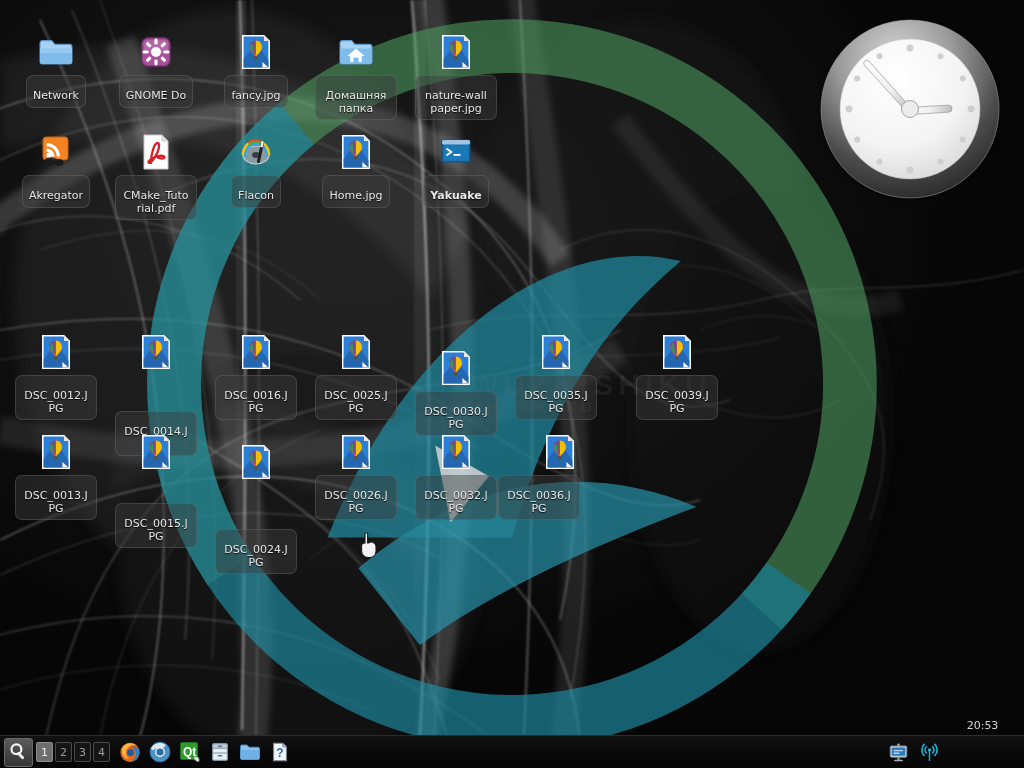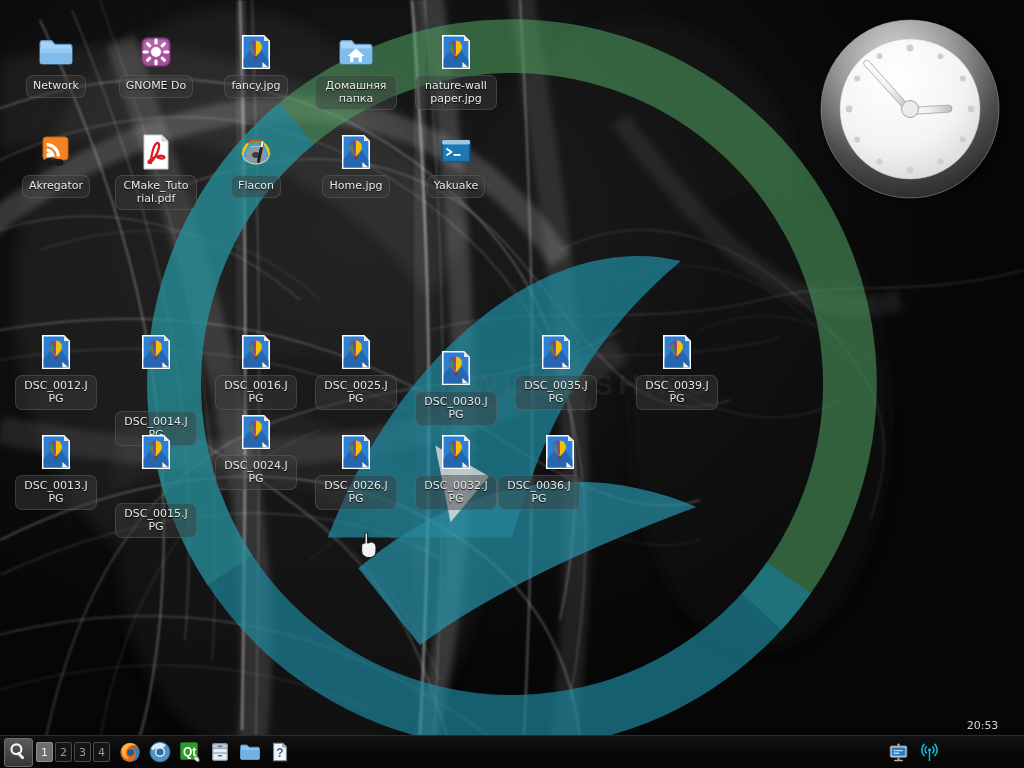--- a/index.html
+++ b/index.html
@@ -36,21 +36,21 @@
     display:flex; flex-direction:column; align-items:center;
     cursor:default;
   }
   .dicon .glyph {
     width:40px; height:40px; display:flex; align-items:center; justify-content:center;
     margin-bottom:3px;
   }
   .dicon .lbl {
     display:block; max-width:82px;
     font-size:11px; line-height:12.5px; color:#e8e8e8;
-    text-align:center; padding:4px 6px 4px 6px;
+    text-align:center; padding:14px 6px 4px 6px;
     background:rgba(60,60,60,.46);
     border:1px solid rgba(130,130,130,.30);
     border-radius:7px;
     text-shadow:0 1px 1px rgba(0,0,0,.9);
     word-break:break-all;
   }
 
   
   .ic { width:38px; height:38px; display:block; }
 
@@ -332,21 +332,21 @@
         <path d="M18.6 7.5 C16 7.5 13.6 9 12.7 11.6 C13.4 15.2 16 18.5 18.6 21.4 Z" fill="#7b3fa0"></path>
         <path d="M15.2 9 C16.6 12.8 17 17.8 17 21.6 L18.6 23.6 C16 20.6 13.2 17.5 12.4 14.2 Z" fill="#2fa04a" opacity=".85"></path>
         <rect x="17.3" y="23.2" width="2.6" height="3.2" fill="#6a4a2a"></rect>
       </g>
       <path d="M27 2 L33 8 H27 Z" fill="#e6e6e6"></path>
       <path d="M25.4 29 L31.4 34.4 H25.4 Z" fill="#f2f2f2"></path>
     </svg>
         </div>
         <span class="lbl">Home.jpg</span>
       </div>
-      <div class="dicon" style="left: 410px; top: 132px;">
+      <div class="dicon" style="left: 410px; top: 132px; font-weight: bold;">
         <div class="glyph">
           <svg class="ic" viewBox="0 0 38 38">
       <rect x="5" y="7" width="28" height="22" rx="1.6" fill="#1b6fa8" stroke="#0f4e78" stroke-width="1.2"></rect>
       <rect x="5" y="7" width="28" height="4.4" rx="1.6" fill="#9fc5e0"></rect>
       <rect x="6.6" y="12.6" width="24.8" height="14.8" fill="#1a79b8"></rect>
       <path d="M10 16 L14.5 19 L10 22" fill="none" stroke="#ffffff" stroke-width="1.8" stroke-linecap="round" stroke-linejoin="round"></path>
       <rect x="16.5" y="21" width="7" height="1.8" fill="#ffffff"></rect>
     </svg>
         </div>
         <span class="lbl">Yakuake</span>
@@ -515,21 +515,21 @@
         <path d="M18.6 7.5 C16 7.5 13.6 9 12.7 11.6 C13.4 15.2 16 18.5 18.6 21.4 Z" fill="#7b3fa0"></path>
         <path d="M15.2 9 C16.6 12.8 17 17.8 17 21.6 L18.6 23.6 C16 20.6 13.2 17.5 12.4 14.2 Z" fill="#2fa04a" opacity=".85"></path>
         <rect x="17.3" y="23.2" width="2.6" height="3.2" fill="#6a4a2a"></rect>
       </g>
       <path d="M27 2 L33 8 H27 Z" fill="#e6e6e6"></path>
       <path d="M25.4 29 L31.4 34.4 H25.4 Z" fill="#f2f2f2"></path>
     </svg>
         </div>
         <span class="lbl">DSC_0015.JPG</span>
       </div>
-      <div class="dicon" style="left: 210px; top: 412px;">
+      <div class="dicon" style="left: 210px; top: 442px; gap: 44px;">
         <div class="glyph">
           <svg class="ic" viewBox="0 0 38 38">
       <path d="M5 2 H27 L33 8 V36 H5 Z" fill="#ffffff"></path>
       <path d="M6.6 3.6 H26.4 L31.4 8.6 V34.4 H6.6 Z" fill="#2b7fd4"></path>
       <path d="M6.6 26 L13 18 L18 24 L23 15 L31.4 27.5 V34.4 H6.6 Z" fill="#2566b0"></path>
       <g>
         <path d="M18.6 7.5 C22.4 7.5 25 10.4 25 14 C25 17.4 21.6 20.6 18.6 23.6 C15.6 20.6 12.2 17.4 12.2 14 C12.2 10.4 14.8 7.5 18.6 7.5 Z" fill="#d62d7a"></path>
         <path d="M18.6 7.5 C22.4 7.5 25 10.4 25 14 C25 17.4 21.6 20.6 18.6 23.6 Z" fill="#f2c200"></path>
         <path d="M18.6 7.5 C16 7.5 13.6 9 12.7 11.6 C13.4 15.2 16 18.5 18.6 21.4 Z" fill="#7b3fa0"></path>
         <path d="M15.2 9 C16.6 12.8 17 17.8 17 21.6 L18.6 23.6 C16 20.6 13.2 17.5 12.4 14.2 Z" fill="#2fa04a" opacity=".85"></path>

